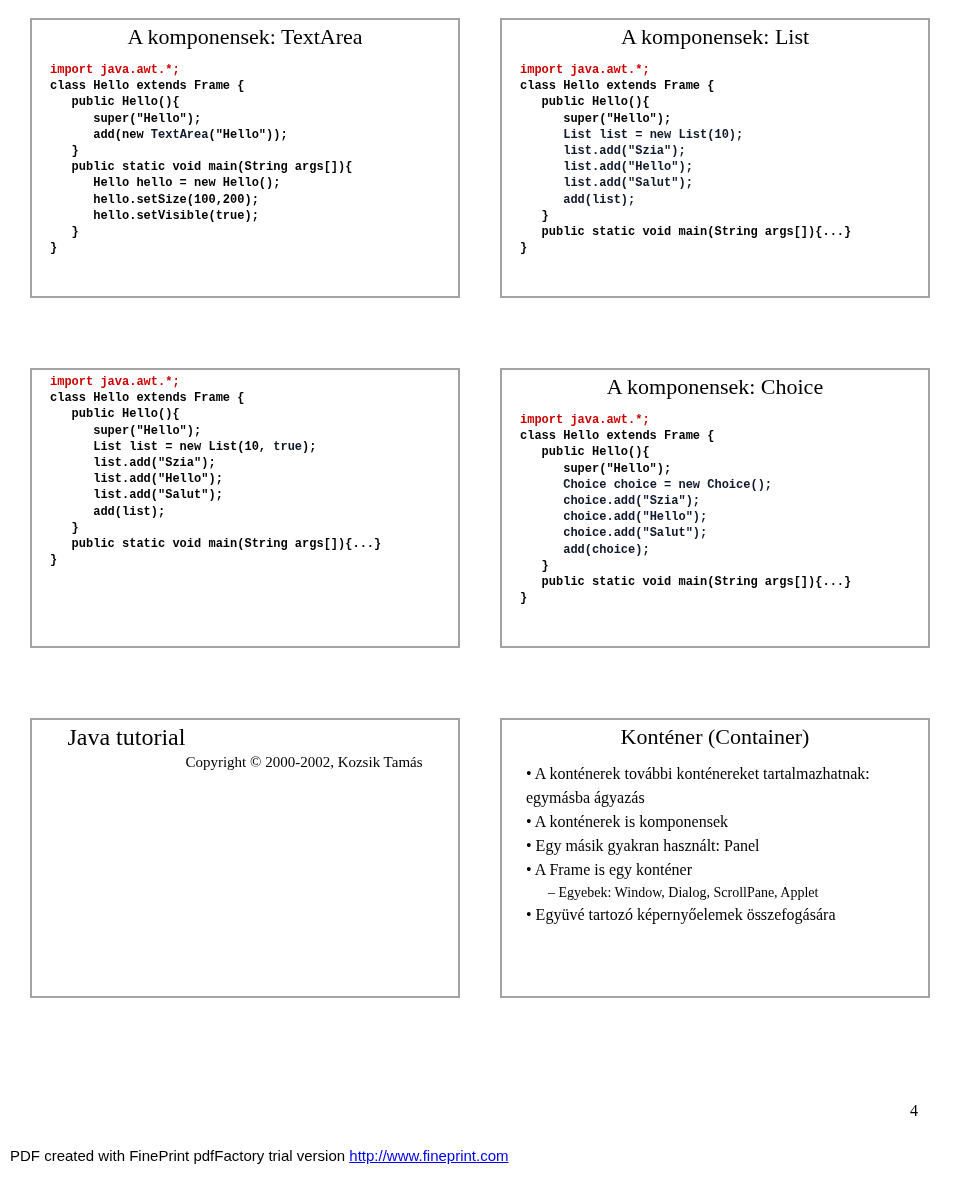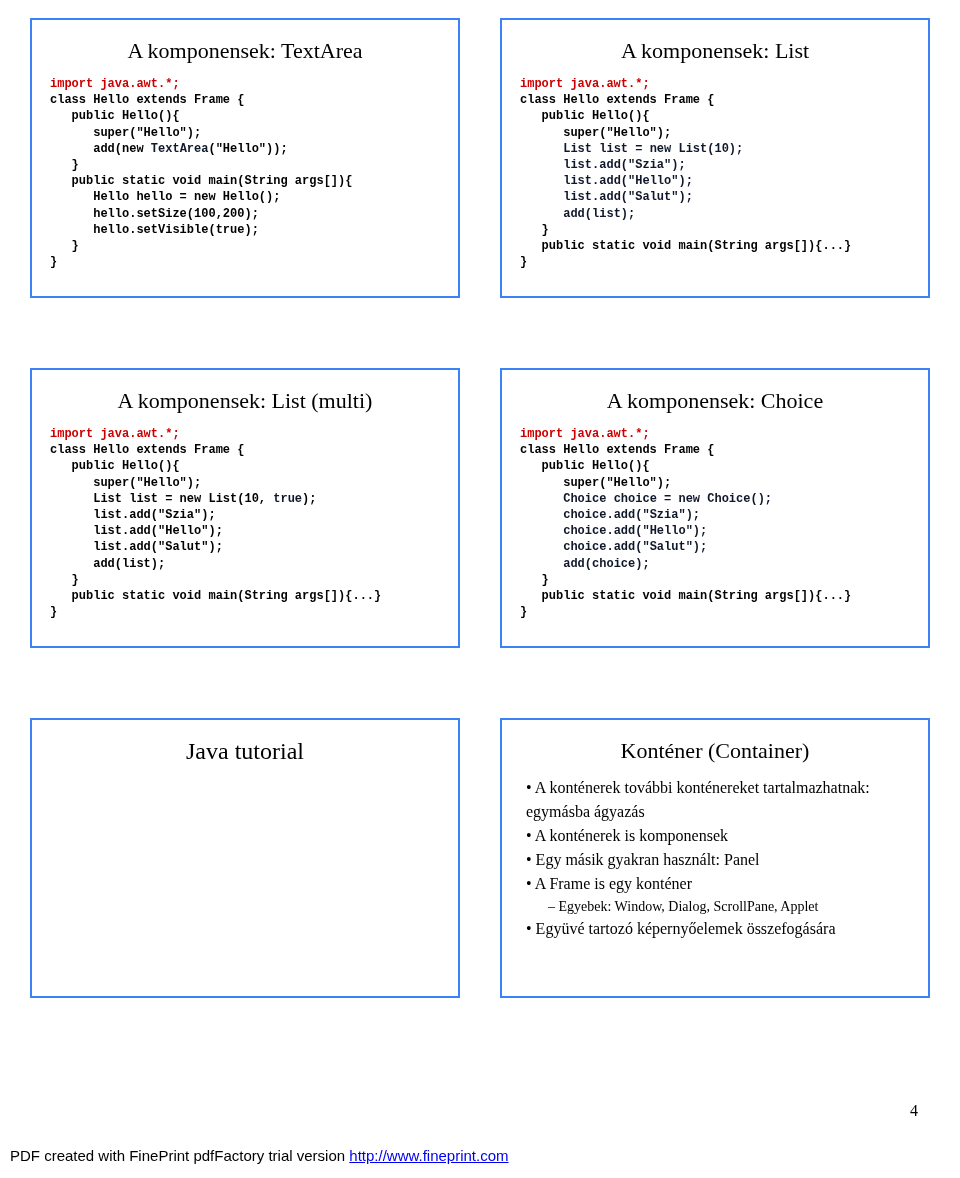--- a/index.html
+++ b/index.html
@@ -15,24 +15,24 @@
   }
   .page {
     padding: 18px 30px 0 30px;
   }
   .row {
     display: flex;
     gap: 40px;
     margin-bottom: 70px;
   }
   .slide {
-    border: 2px solid #3b82f6;
+    border: 2px solid #a3a3a3;
     width: 430px;
     height: 280px;
-    padding: 18px 18px 10px 18px;
+    padding: 4px 18px 10px 18px;
     overflow: hidden;
   }
   .slide-title {
     font-size: 22px;
     text-align: center;
     margin-bottom: 12px;
     font-family: "Times New Roman", serif;
   }
   .slide-title-center {
     font-size: 24px;
@@ -115,21 +115,20 @@
       <span class="kw-blue">list.add("Salut");</span>
       <span class="kw-blue">add(list);</span>
    }
    public static void main(String args[]){...}
 }</div>
     </div>
   </div>
 
   <div class="row">
     <div class="slide">
-      <div class="slide-title">A komponensek: List (multi)</div>
       <div class="code"><span class="kw-red">import java.awt.*;</span>
 class Hello extends Frame {
    public Hello(){
       super("Hello");
       List list = new List(10, <span class="kw-blue">true</span>);
       list.add("Szia");
       list.add("Hello");
       list.add("Salut");
       add(list);
    }
@@ -150,20 +149,21 @@
    }
    public static void main(String args[]){...}
 }</div>
     </div>
   </div>
 
   <div class="row">
     <div class="slide">
       <div class="vcenter">
         <div class="slide-title-center">Java tutorial</div>
+        <div class="slide-sub">Copyright © 2000-2002, Kozsik Tamás</div>
       </div>
     </div>
     <div class="slide">
       <div class="slide-title">Konténer (Container)</div>
       <div class="bullets">
         <ul id="s6-bullets">
             <li class="b1">A konténerek további konténereket tartalmazhatnak: egymásba ágyazás</li>
             <li class="b1">A konténerek is komponensek</li>
             <li class="b1">Egy másik gyakran használt: Panel</li>
             <li class="b1">A Frame is egy konténer</li>

